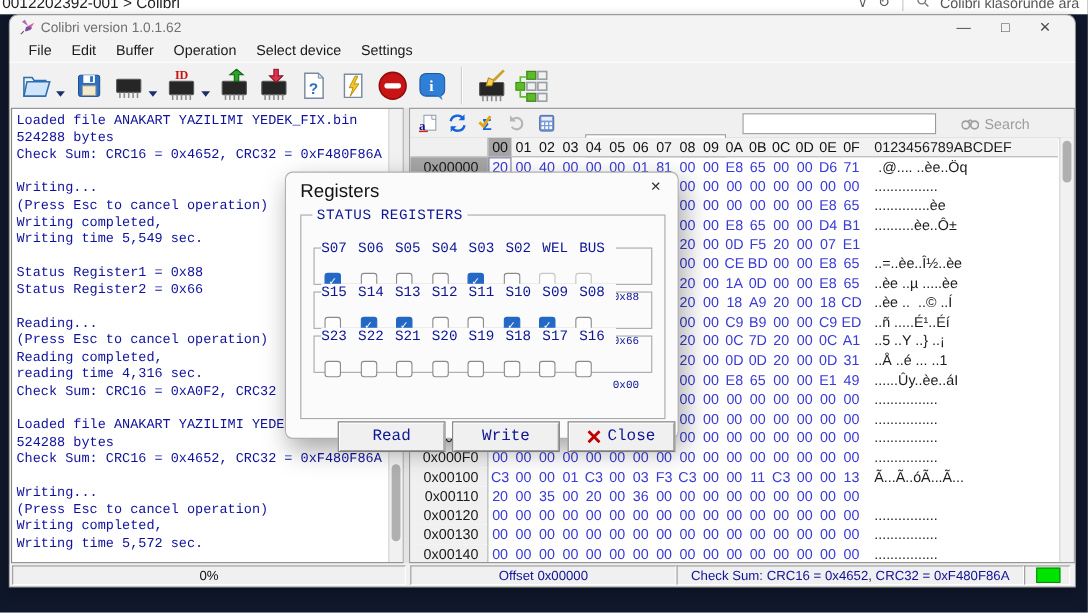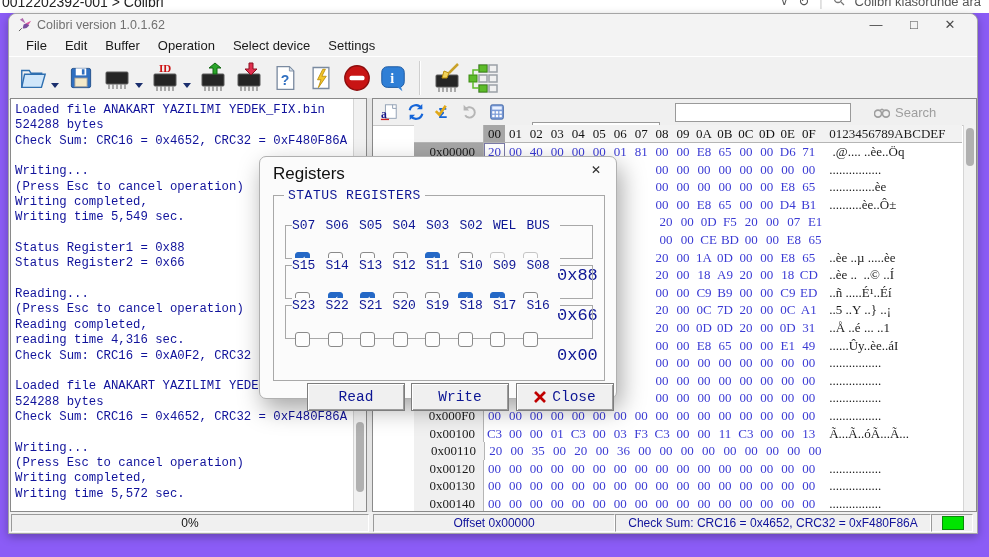--- a/index.html
+++ b/index.html
@@ -1,16 +1,16 @@
 <!DOCTYPE html>
 <html><head>
 <meta charset="utf-8">
 <style>
   html,body{margin:0;padding:0;}
-  #screen{position:relative;width:989px;height:557px;background:#8b5cf6;overflow:hidden;
+  #screen{position:relative;width:989px;height:557px;background:#0f172a;overflow:hidden;
           font-family:"Liberation Sans","DejaVu Sans",sans-serif;}
   
   #explorer-strip{position:absolute;left:0;top:0;width:989px;height:13px;background:#ffffff;overflow:hidden;}
   #breadcrumb{position:absolute;left:2px;top:-6px;font-size:14px;color:#222;}
   #exp-right{position:absolute;right:8px;top:-6px;font-size:13px;color:#555;display:flex;align-items:center;gap:10px;}
   #exp-right .divider{color:#ccc;}
   
   #app{position:absolute;left:8px;top:13px;width:968px;height:519px;background:#f0f0f0;
        border:1px solid #a5a5a5;border-radius:8px 8px 0 0;box-shadow:0 3px 10px rgba(0,0,0,.28);}
   #titlebar{position:absolute;left:0;top:0;right:0;height:22px;border-radius:8px 8px 0 0;background:#f3f3f3;}
@@ -46,21 +46,21 @@
   #hex-toolbar{position:absolute;left:0;top:0;right:0;height:26px;background:#f0f0f0;border-bottom:1px solid #c9c9c9;
                display:flex;align-items:center;gap:7px;padding-left:6px;}
   .hicon{width:20px;height:20px;display:flex;align-items:center;justify-content:center;}
   #search-mode{width:118px;height:19px;background:#fff;border:1px solid #9a9a9a;font-size:12px;color:#111;
                display:flex;align-items:center;padding:0 4px;justify-content:space-between;margin-left:18px;margin-top:41px;}
   #search-mode .chev{font-size:9px;color:#555;}
   #search-input{width:168px;height:17px;background:#fff;border:1px solid #9a9a9a;font-size:12px;margin-left:8px;padding:0 3px;}
   #search-btn{display:flex;align-items:center;gap:5px;margin-left:16px;color:#9e9e9e;font-size:13px;}
   
   #hex-grid{position:absolute;left:0;top:26px;right:14px;bottom:0;overflow:hidden;
-            font-family:Liberation Serif, serif;font-size:13px;margin-left:41px;}
+            font-family:Liberation Sans, sans-serif;font-size:13px;}
   #hex-header{display:flex;height:17px;background:#f2f2f2;border-bottom:1px solid #b5b5b5;color:#111;}
   .hx-offset{width:71px;box-sizing:border-box;text-align:right;padding-right:8px;background:#f0f0f0;border-right:1px solid #b5b5b5;color:#1a1a1a;}
   .hx-cell{width:21.3px;text-align:center;color:#3a3ad4;}
   #hex-header .hx-cell{color:#111;}
   #hex-header .hl, .offset-sel{background:#a6a6a6;}
   .hx-ascii{margin-left:10px;width:135px;color:#1c1c1c;white-space:pre;}
   .hx-row{display:flex;height:17.6px;line-height:17.6px;}
   #hex-header{line-height:17px;}
   .cursor-cell{outline:1px solid #7a7aa8;outline-offset:-1px;}
   #hex-scroll{right:0;top:26px;}
@@ -83,21 +83,21 @@
   #outer-group{position:absolute;left:13px;top:38px;width:330px;height:184px;border:1px solid #a8a8a8;}
   #outer-legend{position:absolute;left:10px;top:-8px;background:#fbfbfb;padding:0 4px;font-size:13px;letter-spacing:0.5px;}
   .reg-group{position:absolute;left:11px;width:306px;height:32px;border:1px solid #a8a8a8;}
   .reg-legend{position:absolute;left:6px;top:-8px;display:flex;background:#fbfbfb;font-size:13px;}
   .reg-legend span{width:23px;margin-right:10.5px;text-align:center;}
   .reg-body{position:absolute;left:9px;top:8px;display:flex;align-items:center;}
   .cb{width:15px;height:15px;border:1px solid #8a8a8a;border-radius:3px;background:#fdfdfd;margin-right:17.5px;
       display:flex;align-items:center;justify-content:center;font-size:11px;color:#fff;box-sizing:border-box;}
   .cb.checked{background:#2468c6;border-color:#2468c6;}
   .cb.disabled{border-color:#c6c6c6;}
-  .reg-value{font-size:17px;margin-left:2px;margin-top:32px;}
+  .reg-value{font-size:10px;margin-left:2px;margin-top:32px;}
   .dbtn{position:absolute;top:187px;width:96px;height:26px;background:#f0f0f0;border:1px solid #7d7d7d;
         box-shadow:inset 1px 1px 0 #ffffff, inset -1px -1px 0 #9c9c9c;
         display:flex;align-items:center;justify-content:center;gap:6px;font-size:14.5px;color:#0d1694;
         font-family:"Liberation Mono","DejaVu Sans Mono",monospace;}
   #btn-read{left:33px;} #btn-write{left:137px;} #btn-dclose{left:242px;}
 </style>
 </head>
 <body>
 
 <div id="screen">
@@ -480,20 +480,21 @@
                 <span class="hx-cell"></span>
                 <span class="hx-cell"></span>
                 <span class="hx-cell">00</span>
                 <span class="hx-cell">00</span>
                 <span class="hx-cell">CE</span>
                 <span class="hx-cell">BD</span>
                 <span class="hx-cell">00</span>
                 <span class="hx-cell">00</span>
                 <span class="hx-cell">E8</span>
                 <span class="hx-cell">65</span>
+                <div class="hx-ascii">..=..èe..Î½..èe</div>
               </div>
               <div class="hx-row">
                 <div class="hx-offset">0x00060</div>
                 <span class="hx-cell"></span>
                 <span class="hx-cell"></span>
                 <span class="hx-cell"></span>
                 <span class="hx-cell"></span>
                 <span class="hx-cell"></span>
                 <span class="hx-cell"></span>
                 <span class="hx-cell"></span>

